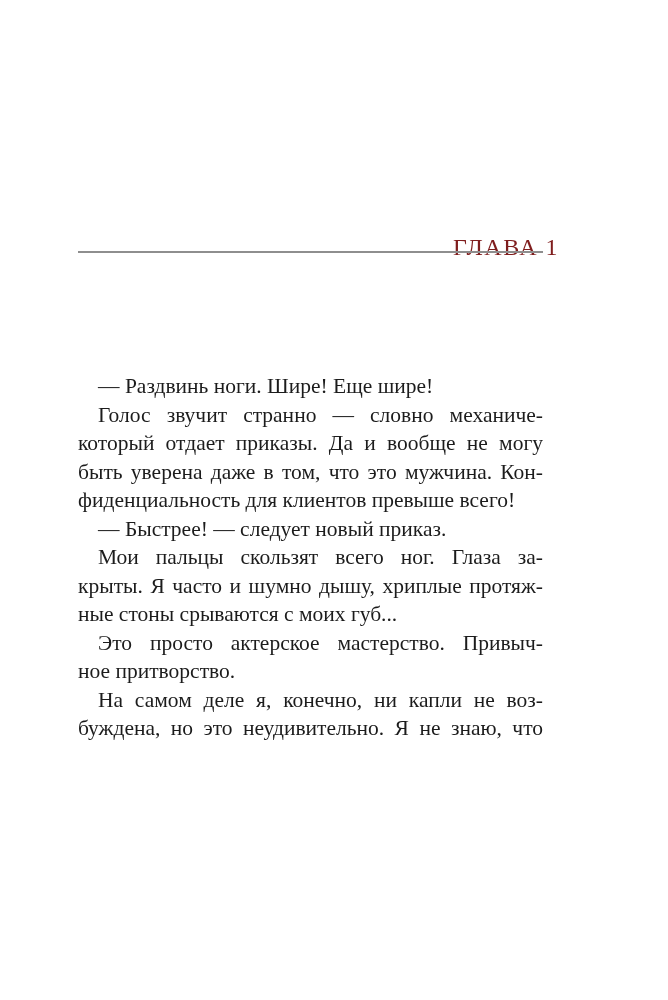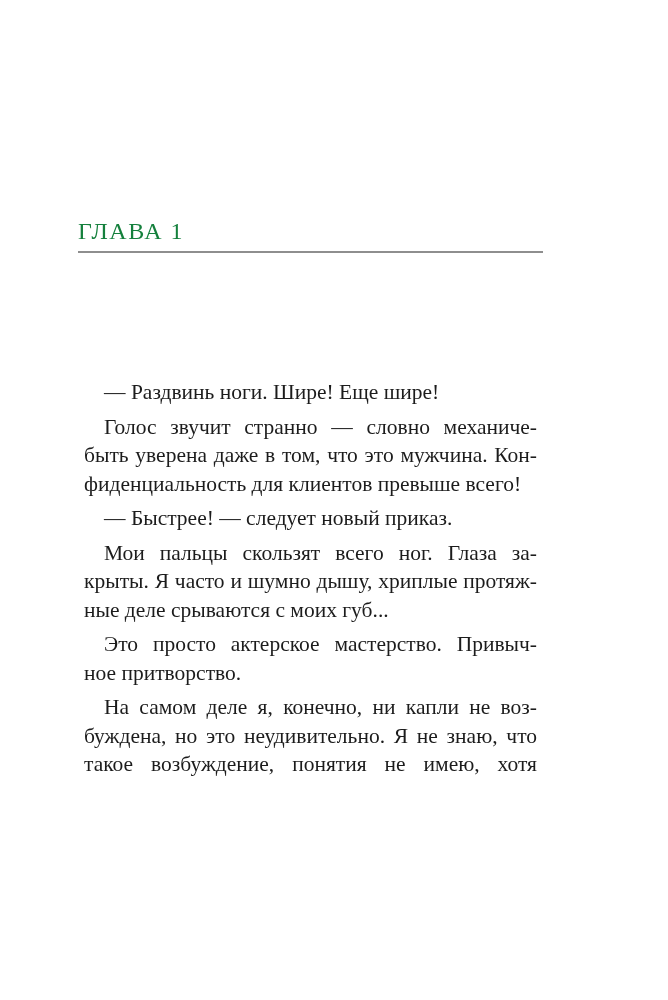--- a/index.html
+++ b/index.html
@@ -14,46 +14,46 @@
     background: #ffffff;
     overflow: hidden;
     font-family: "Liberation Serif", "DejaVu Serif", serif;
     color: #1c1c1c;
   }
   .chapter-heading {
     position: absolute;
     top: 216px;
     left: 78px;
     width: 465px;
-    margin: 0;
+    margin: 16px;
     font-size: 24px;
     font-weight: normal;
     letter-spacing: 1.5px;
     line-height: 30px;
-    text-align: left;
-    color: #15803d;
+    text-align: right;
+    color: #7f1d1d;
   }
   .chapter-rule {
     position: absolute;
     top: 251px;
     left: 78px;
     width: 465px;
     height: 2px;
     background: #8e8e8e;
   }
   .body-text {
     position: absolute;
     top: 372px;
     left: 78px;
     width: 465px;
     font-size: 21.5px;
     line-height: 28.5px;
   }
   .paragraph {
-    margin: 6px;
+    margin: 0;
     padding: 0;
   }
   .text-line {
     text-align: justify;
     text-align-last: justify;
     white-space: normal;
   }
   .text-line.para-first {
     text-indent: 20px;
   }
@@ -69,34 +69,34 @@
 
 <div class="page">
   <h1 class="chapter-heading">ГЛАВА 1</h1>
   <div class="chapter-rule"></div>
   <div class="body-text">
       <div class="paragraph">
         <div class="text-line para-first para-last">— Раздвинь ноги. Шире! Еще шире!</div>
       </div>
       <div class="paragraph">
         <div class="text-line para-first">Голос звучит странно — словно механиче-</div>
+        <div class="text-line">который отдает приказы. Да и вообще не могу</div>
         <div class="text-line">быть уверена даже в том, что это мужчина. Кон-</div>
         <div class="text-line para-last">фиденциальность для клиентов превыше всего!</div>
       </div>
       <div class="paragraph">
         <div class="text-line para-first para-last">— Быстрее! — следует новый приказ.</div>
       </div>
       <div class="paragraph">
         <div class="text-line para-first">Мои пальцы скользят всего ног. Глаза за-</div>
         <div class="text-line">крыты. Я часто и шумно дышу, хриплые протяж-</div>
-        <div class="text-line para-last">ные деле срываются с моих губ...</div>
+        <div class="text-line para-last">ные стоны срываются с моих губ...</div>
       </div>
       <div class="paragraph">
         <div class="text-line para-first">Это просто актерское мастерство. Привыч-</div>
         <div class="text-line para-last">ное притворство.</div>
       </div>
       <div class="paragraph">
         <div class="text-line para-first">На самом деле я, конечно, ни капли не воз-</div>
         <div class="text-line">буждена, но это неудивительно. Я не знаю, что</div>
-        <div class="text-line para-last still-justified">такое возбуждение, понятия не имею, хотя</div>
       </div>
     </div>
 </div>
 
 </body></html>

